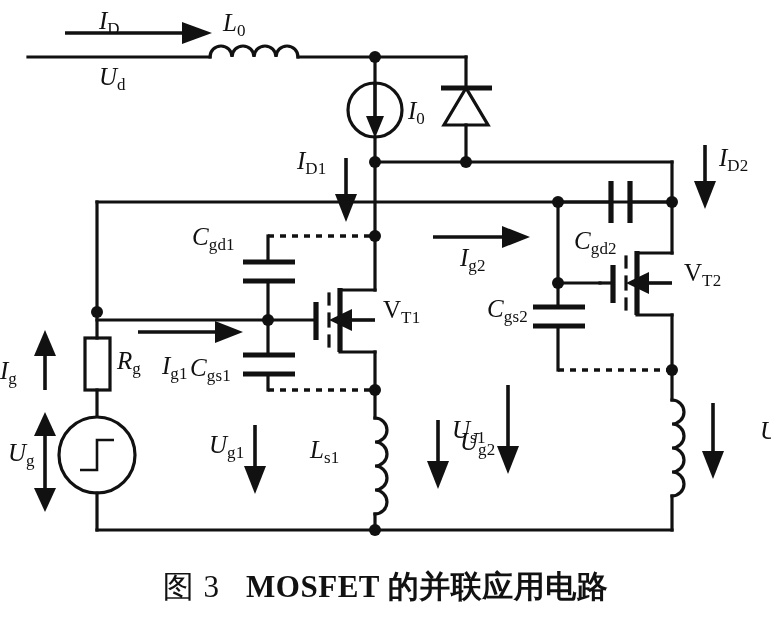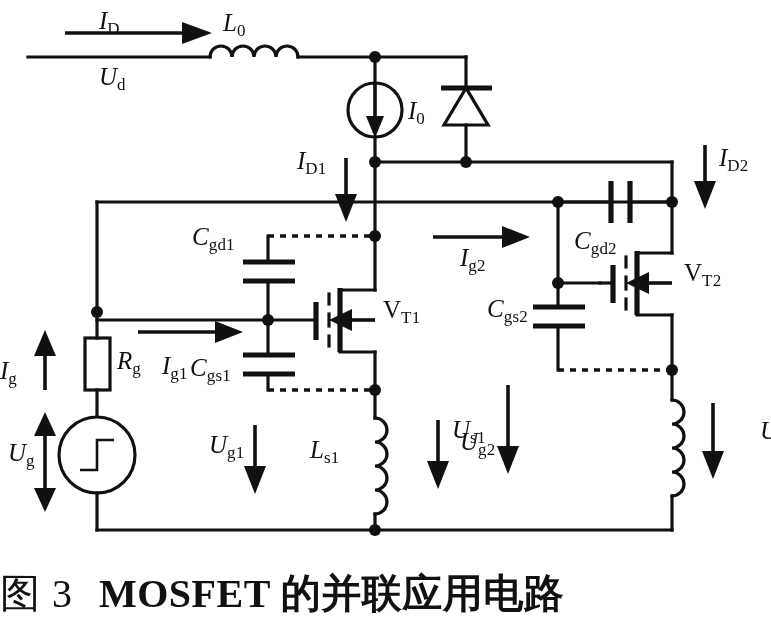--- a/index.html
+++ b/index.html
@@ -91,23 +91,23 @@
     font-style: normal;
     font-size: 17px;
     vertical-align: -0.28em;
     letter-spacing: 0.2px;
   }
   .caption {
     position: absolute;
     left: 0;
     top: 566px;
     width: 771px;
-    text-align: left;
+    text-align: center;
     font-family: "Liberation Serif", "DejaVu Serif", serif;
-    font-size: 40px;
+    font-size: 31px;
     color: #111111;
     letter-spacing: 1px;
     white-space: nowrap;
   }
   .caption .cap-num {
     font-weight: normal;
   }
   .caption .cap-mid {
     font-weight: bold;
     letter-spacing: 0.5px;

